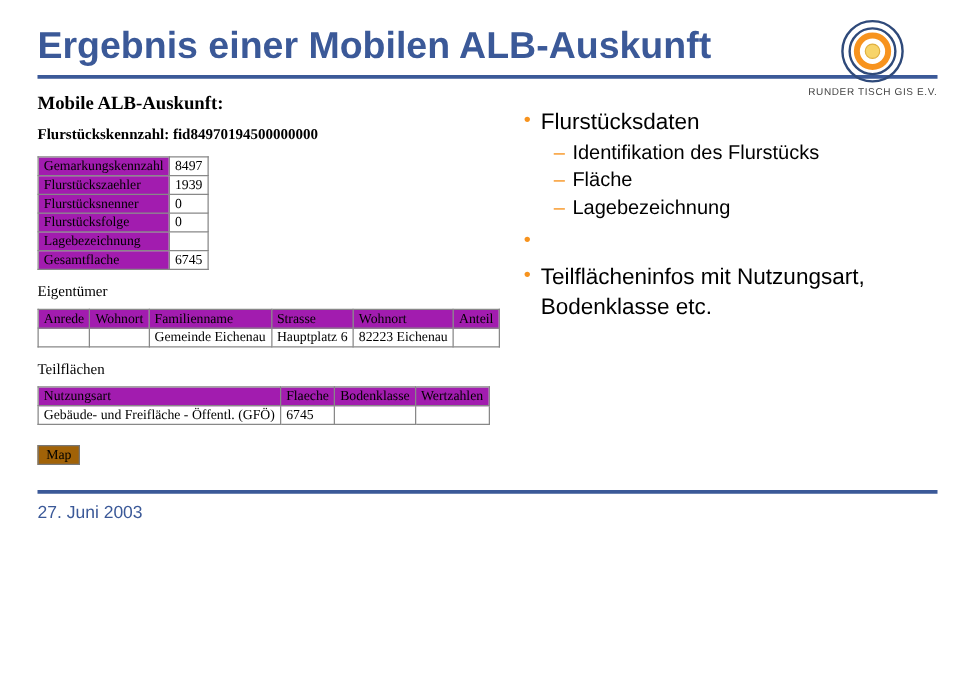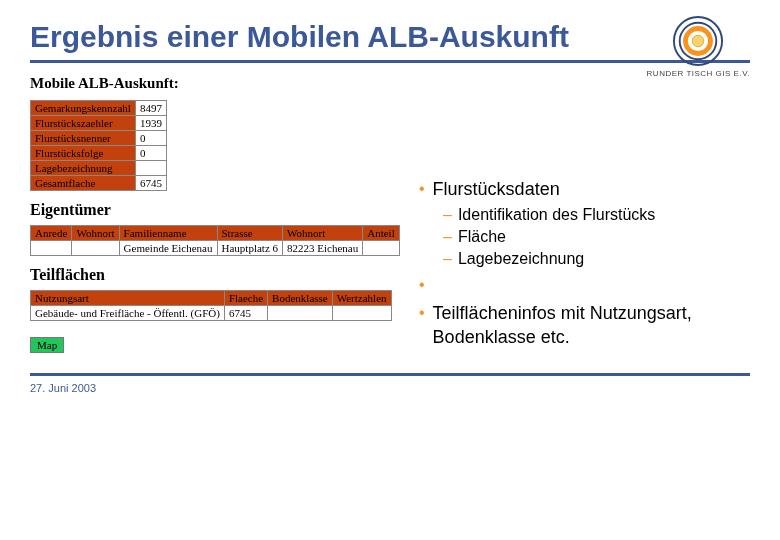--- a/index.html
+++ b/index.html
@@ -43,21 +43,20 @@
     margin-top: 2px;
   }
   .hr {
     height: 3px;
     background: #3b5998;
     margin: 4px 0 10px 0;
   }
   .body {
     display: flex;
     gap: 15px;
-    align-items: flex-end;
   }
   .left {
     width: 370px;
     font-family: "Times New Roman", serif;
     font-size: 13px;
     color: #000;
   }
   .panel-title {
     font-weight: bold;
     font-size: 15px;
@@ -73,30 +72,30 @@
     font-size: 11px;
     margin-bottom: 10px;
   }
   table.grid td, table.grid th {
     border: 1px solid #888;
     padding: 1px 4px;
     text-align: left;
     font-weight: normal;
     white-space: nowrap;
   }
-  .hdr-cell { background: #c2410c; }
+  .hdr-cell { background: #a21caf; }
   .sec-label {
-    font-weight: bold;
-    font-size: 16px;
+    font-weight: normal;
+    font-size: 12px;
     margin: 8px 0 6px 0;
   }
   .map-btn {
     display: inline-block;
     border: 1px solid #777;
-    background: #22c55e;
+    background: #a16207;
     padding: 1px 6px;
     font-size: 11px;
     margin-top: 6px;
   }
   .right {
     flex: 1;
     font-size: 18px;
     color: #000;
     padding-top: 8px;
     padding-right: 5px;
@@ -125,21 +124,21 @@
     margin-right: 6px;
     line-height: 20px;
   }
   .sub .txt { line-height: 20px; }
   .footer-hr {
     height: 3px;
     background: #3b5998;
     margin-top: 20px;
   }
   .footer {
-    font-size: 11px;
+    font-size: 14px;
     color: #3b5998;
     padding-top: 6px;
     display: flex;
     gap: 18px;
   }
 </style>
 </head>
 <body>
 
 <div class="slide">
@@ -153,20 +152,24 @@
         <circle cx="27" cy="27" r="6" fill="#f7d46a" stroke="#e0b040" stroke-width="1"></circle>
       </svg>
       <div class="org-label">RUNDER TISCH GIS E.V.</div>
     </div>
   </div>
   <div class="hr"></div>
 
   <div class="body">
     <div class="left">
       <div class="panel-title">Mobile ALB-Auskunft:</div>
+      <div class="kennzahl">
+        <span>Flurstückskennzahl:</span>
+        <span>fid84970194500000000</span>
+      </div>
 
       <table class="grid">
         <tbody>
             <tr>
               <td class="hdr-cell">Gemarkungskennzahl</td>
               <td>8497</td>
             </tr>
         <tr>
               <td class="hdr-cell">Flurstückszaehler</td>
               <td>1939</td>

